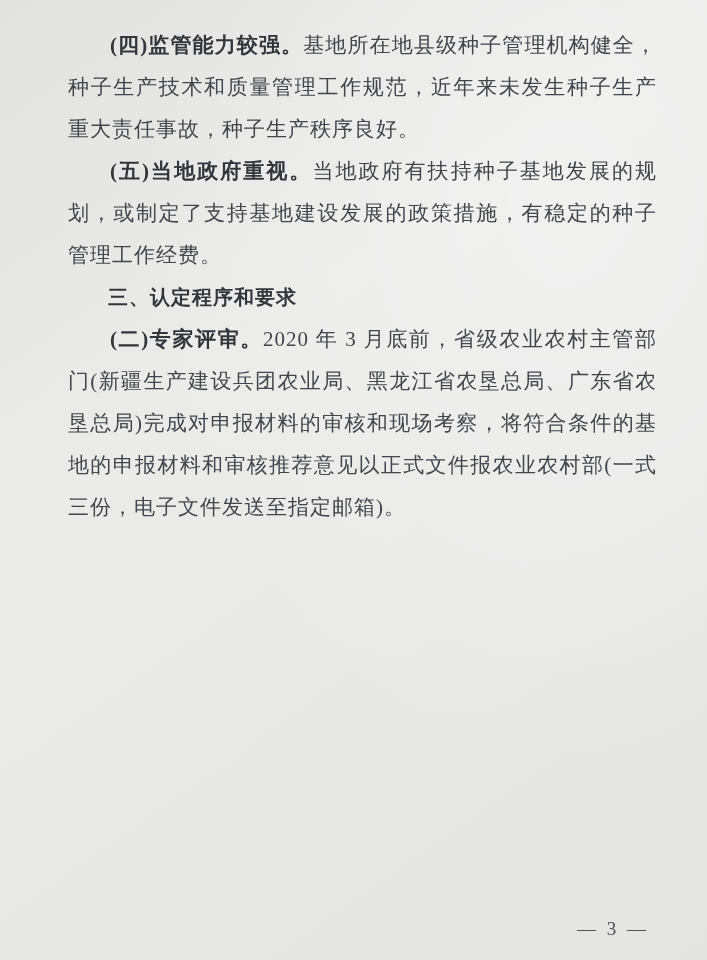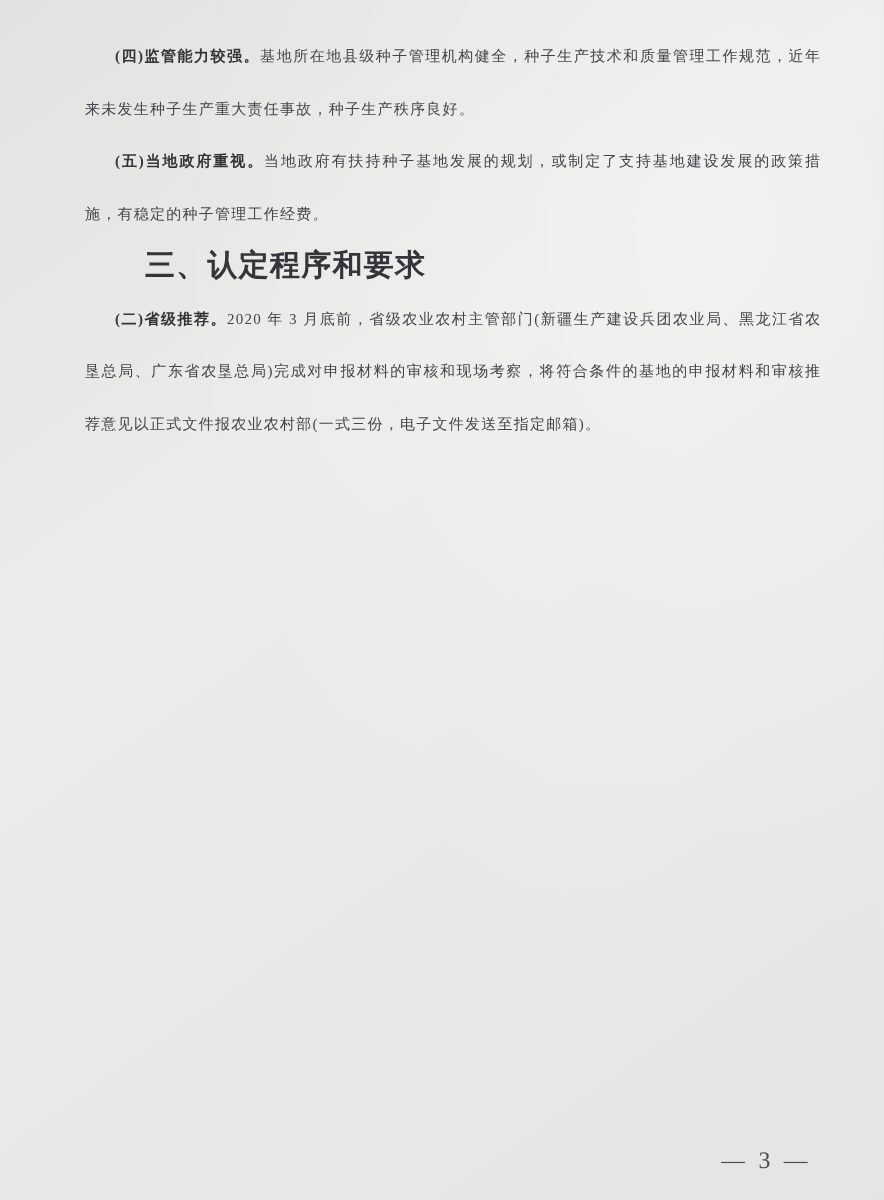--- a/index.html
+++ b/index.html
@@ -23,34 +23,34 @@
     color: #3d3f42;
   }
   .content {
     position: absolute;
     top: 24px;
     left: 68px;
     right: 50px;
   }
   .para {
     margin: 0;
-    font-size: 12px;
+    font-size: 21px;
     line-height: 42px;
     letter-spacing: 1px;
     text-align: justify;
     text-indent: 2em;
     color: #43454a;
   }
   .para .lead {
     font-weight: bold;
     color: #33353a;
   }
   .heading {
     margin: 0;
-    font-size: 24px;
+    font-size: 20px;
     line-height: 42px;
     letter-spacing: 1px;
     text-indent: 2em;
     font-weight: bold;
     color: #33353a;
   }
   .page-number {
     position: absolute;
     bottom: 20px;
     right: 58px;
@@ -70,20 +70,20 @@
     </p>
 
     <p class="para">
       <span class="lead">(五)当地政府重视。</span><span>当地政府有扶持种子基地发展的规划，或制定了支持基地建设发展的政策措施，有稳定的种子管理工作经费。</span>
     </p>
 
     <p class="heading">三、认定程序和要求</p>
 
 
     <p class="para">
-      <span class="lead">(二)省级推荐。</span><span>2020 年 3 月底前，省级农业农村主管部门(新疆生产建设兵团农业局、黑龙江省农垦总局、广东省农垦总局)完成对申报材料的审核和现场考察，将符合条件的基地的申报材料和审核推荐意见以正式文件报农业农村部(一式三份，电子文件发送至指定邮箱)。</span>
+      <span class="lead">(二)专家评审。</span><span>2020 年 3 月底前，省级农业农村主管部门(新疆生产建设兵团农业局、黑龙江省农垦总局、广东省农垦总局)完成对申报材料的审核和现场考察，将符合条件的基地的申报材料和审核推荐意见以正式文件报农业农村部(一式三份，电子文件发送至指定邮箱)。</span>
     </p>
 
 
   </div>
 
   <div class="page-number">— 3 —</div>
 </div>
 
 </body></html>

